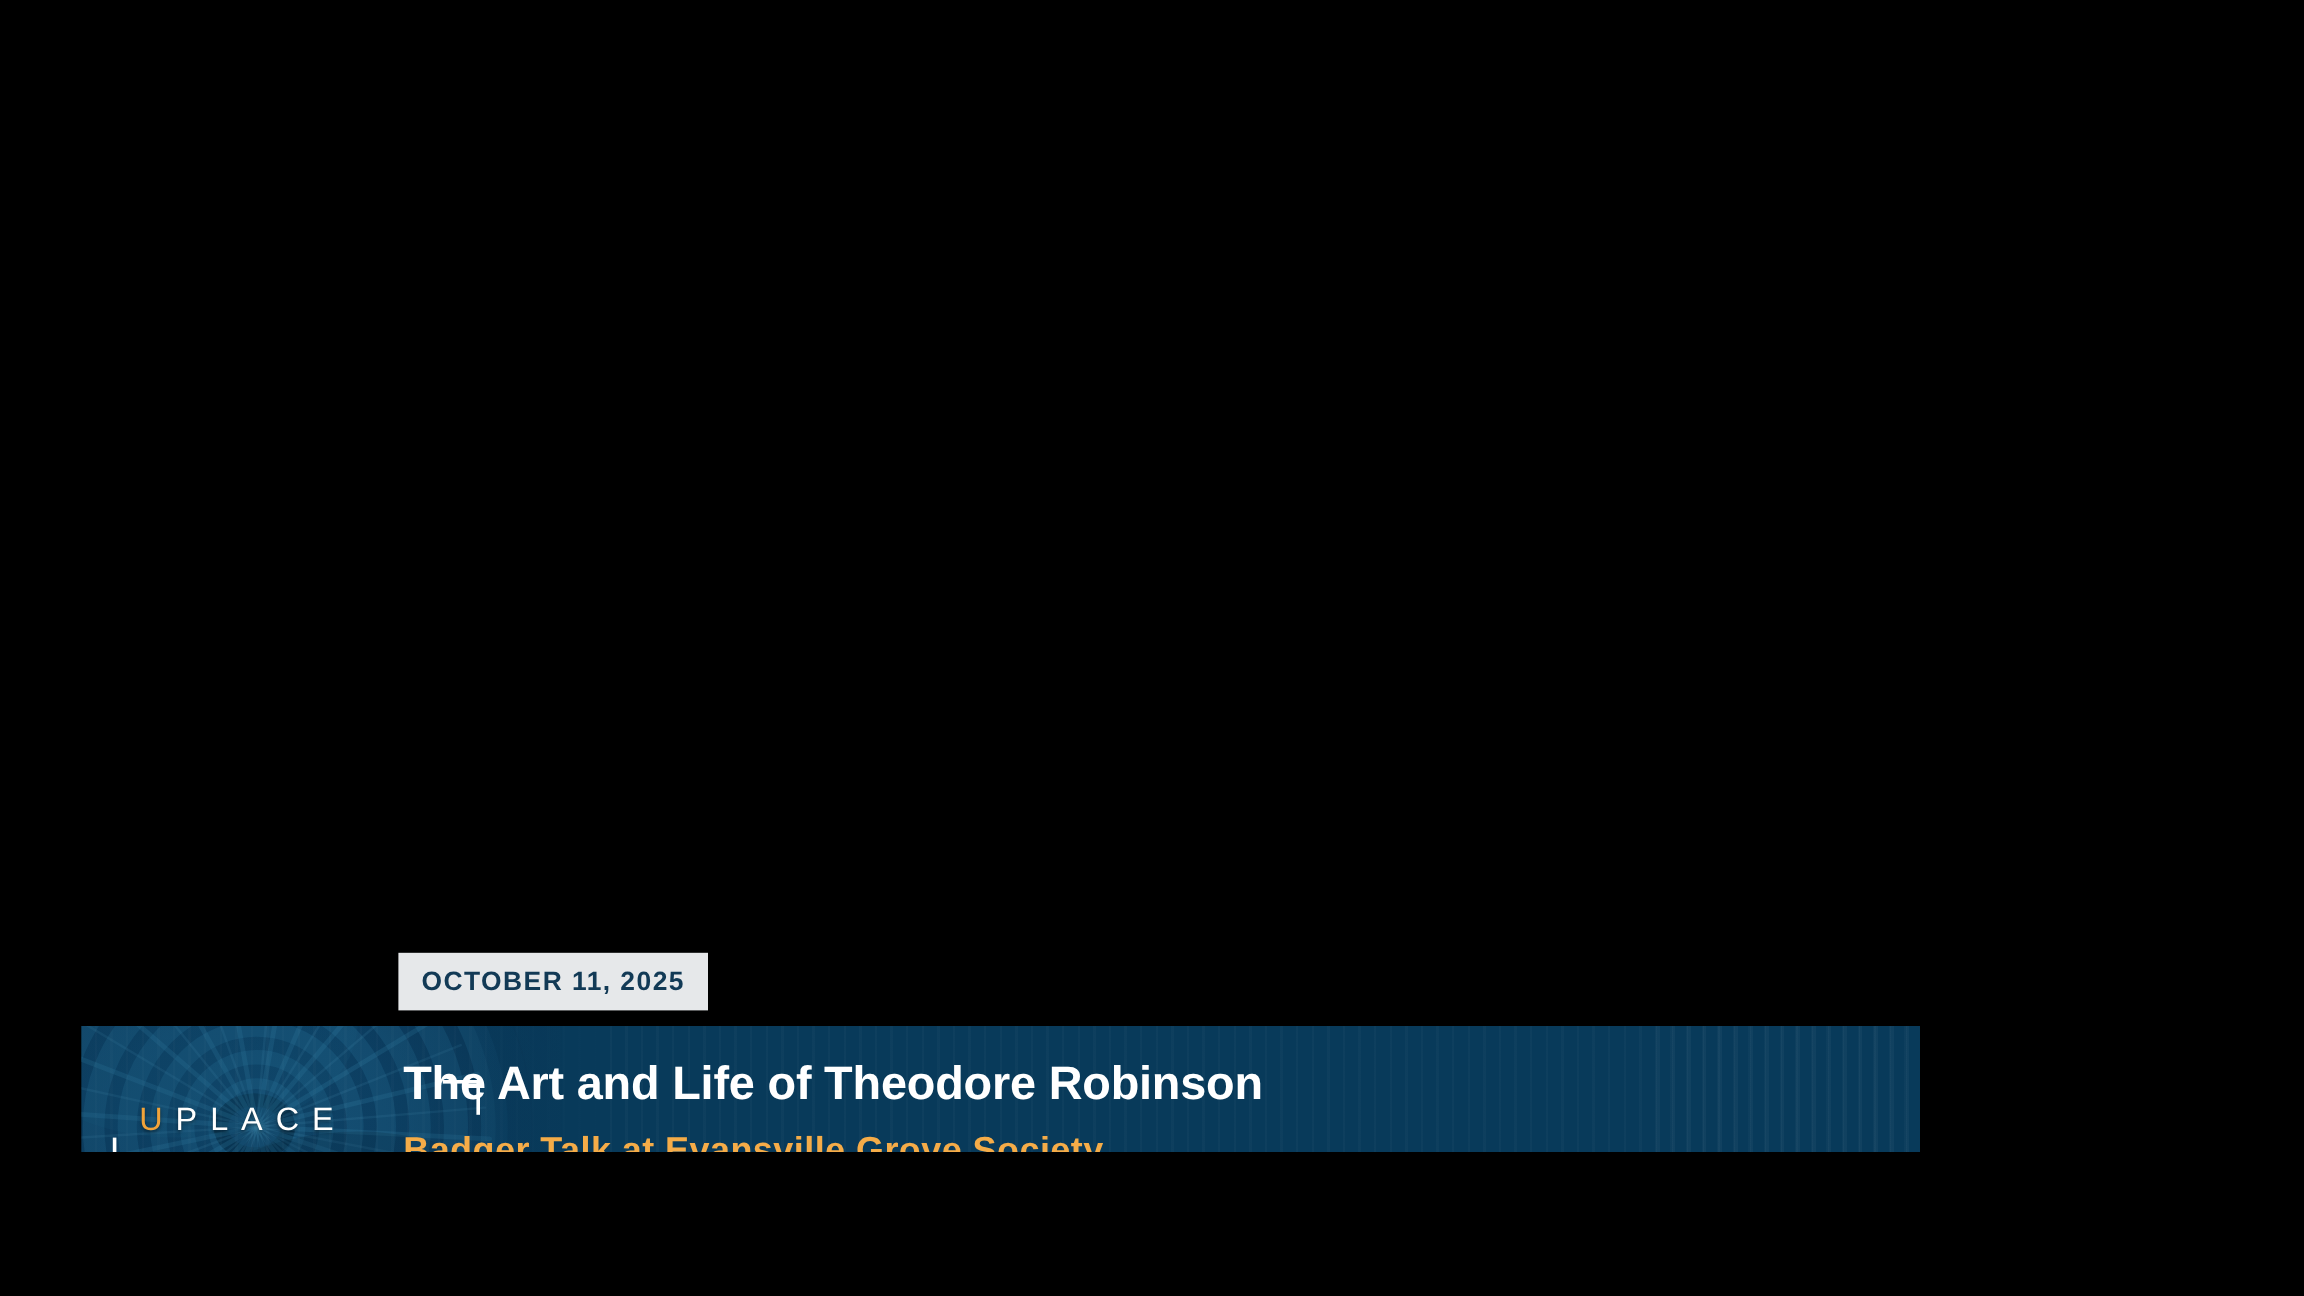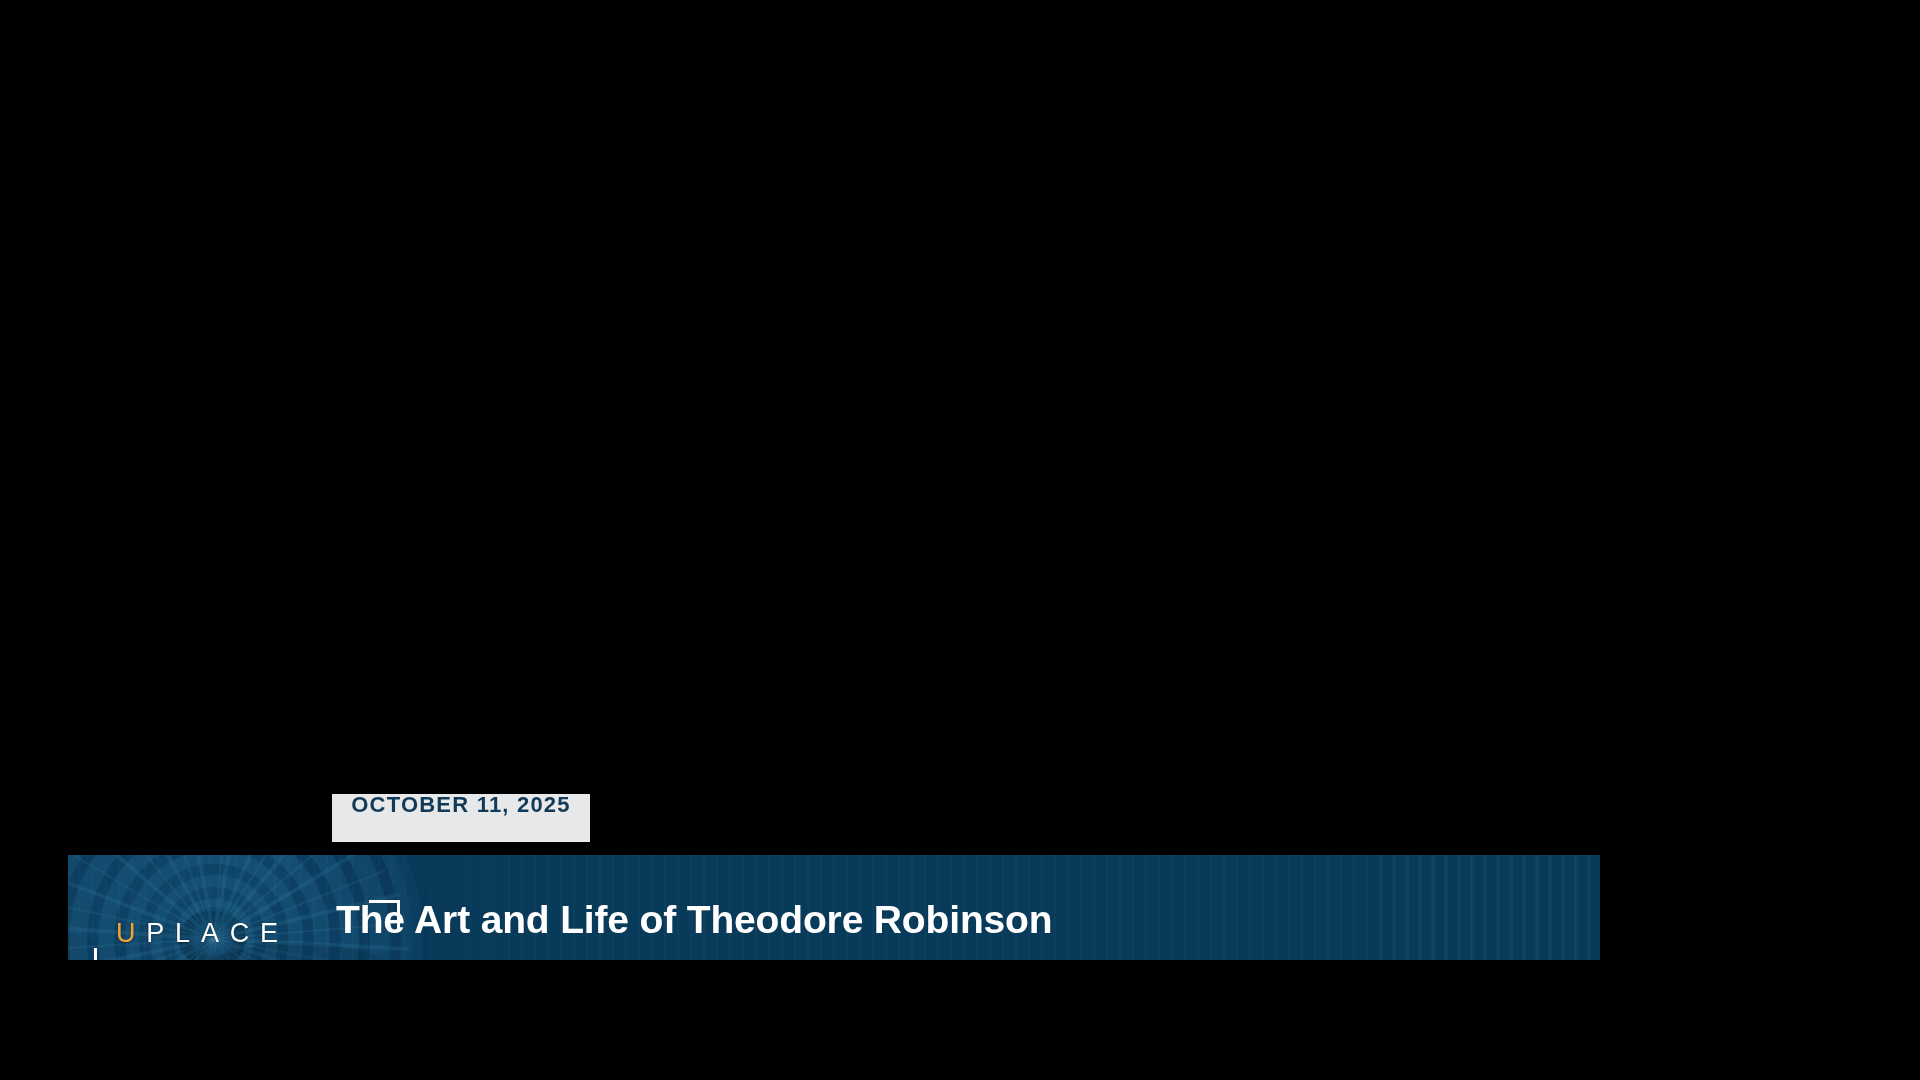--- a/index.html
+++ b/index.html
@@ -25,21 +25,21 @@
 
   
   .date-badge {
     position: absolute;
     left: 332px;
     top: 794px;
     width: 258px;
     height: 48px;
     background: #e6e8ea;
     display: flex;
-    align-items: flex-start;
+    align-items: center;
     justify-content: center;
     box-sizing: border-box;
   }
   .date-badge-text {
     font-family: "Liberation Sans", sans-serif;
     font-size: 22px;
     font-weight: bold;
     letter-spacing: 0.055em;
     color: #123a56;
     white-space: nowrap;
@@ -297,19 +297,20 @@
     <div class="logo-panel-fade"></div>
 
     <div class="logo-mark">
       <span class="bracket bracket-tr"></span>
       <span class="bracket bracket-bl"></span>
       <div class="logo-word"><span class="u">U</span><span>PLACE</span></div>
     </div>
 
     <div class="banner-text">
       <div class="banner-title">The Art and Life of Theodore Robinson</div>
+      <div class="banner-subtitle">Badger Talk at Evansville Grove Society</div>
     </div>
 
     <div class="banner-stripes"></div>
     <div class="banner-stripes-strong"></div>
   </div>
 
 </div>
 
 </body></html>

